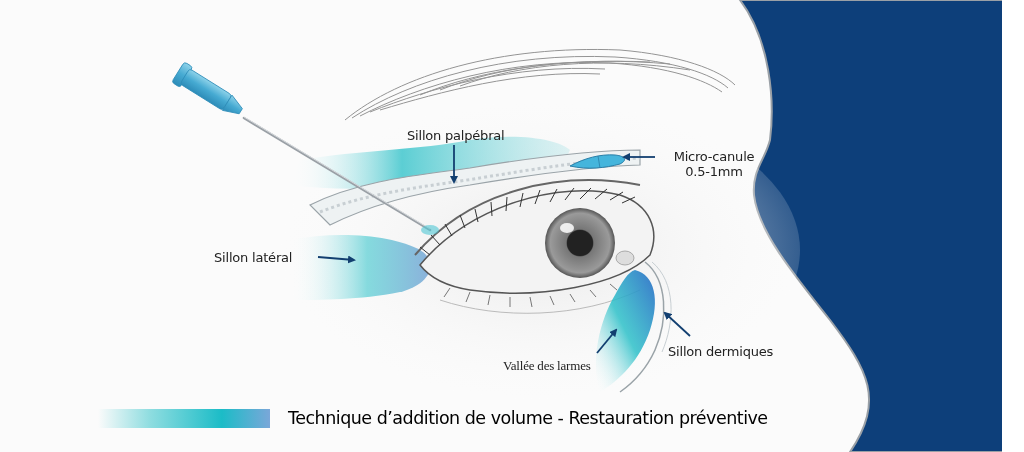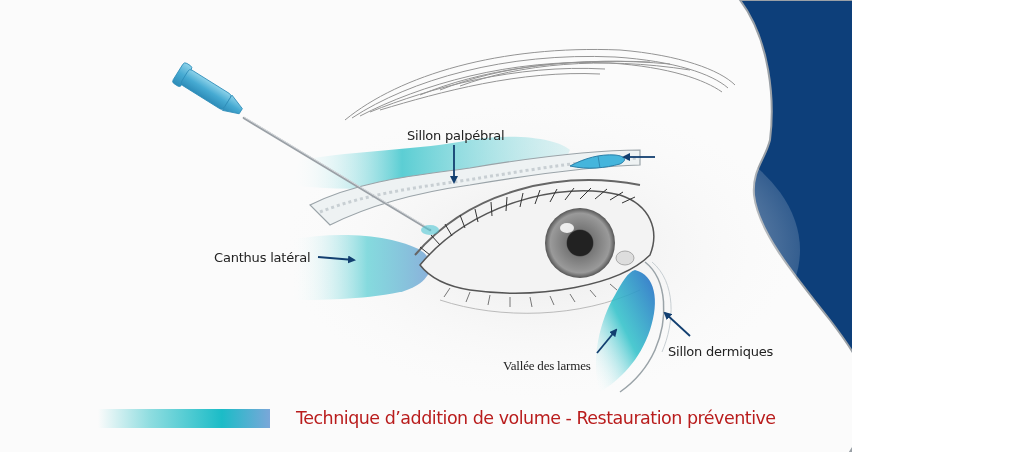--- a/index.html
+++ b/index.html
@@ -1,23 +1,23 @@
 <!DOCTYPE html>
 <html><head>
   <meta charset="utf-8">
   <style>
     html, body { margin: 0; padding: 0; }
     body { width: 1024px; height: 452px; overflow: hidden; background: #ffffff; font-family: "Liberation Sans", sans-serif; }
-    .stage { position: relative; width: 852px; height: 452px; overflow: hidden; background: #fbfbfb; }
+    .stage { position: relative; width: 1002px; height: 452px; overflow: hidden; background: #fbfbfb; }
     svg.art { position: absolute; left: 0; top: 0; }
     .label { position: absolute; color: #222; font-family: "DejaVu Sans", sans-serif; font-size: 13px; letter-spacing: -0.2px; white-space: nowrap; line-height: 15px; }
     .label.center { text-align: center; }
     .legend { position: absolute; left: 98px; top: 408px; display: flex; align-items: center; }
     .legend-bar { width: 172px; height: 19px; background: linear-gradient(90deg, rgba(255,255,255,0) 0%, #8fdde0 30%, #1bbcc7 72%, #7aa7d9 100%); }
-    .legend-text { margin-left: 26px; font-family: "DejaVu Sans", sans-serif; font-size: 17.5px; color: #b91c1c; letter-spacing: -0.5px; white-space: nowrap; }
+    .legend-text { margin-left: 18px; font-family: "DejaVu Sans", sans-serif; font-size: 17.5px; color: #000000; letter-spacing: -0.5px; white-space: nowrap; }
   </style>
 </head>
 <body>
 
 <div class="stage">
 
   <svg class="art" width="1024" height="452" viewBox="0 0 1024 452">
     <defs>
       <linearGradient id="tealFadeL" x1="0" y1="0" x2="1" y2="0">
         <stop offset="0" stop-color="#ffffff" stop-opacity="0"></stop>
@@ -143,22 +143,26 @@
       <line x1="454" y1="145" x2="454" y2="182" marker-end="url(#arrowHead)"></line>
       <line x1="655" y1="157" x2="624" y2="157" marker-end="url(#arrowHead)"></line>
       <line x1="318" y1="257" x2="354" y2="260" marker-end="url(#arrowHead)"></line>
       <line x1="597" y1="353" x2="616" y2="330" marker-end="url(#arrowHead)"></line>
       <line x1="690" y1="336" x2="665" y2="313" marker-end="url(#arrowHead)"></line>
     </g>
   </svg>
 
   <div class="label" style="left:407px; top:128px;">Sillon palpébral</div>
 
+  <div class="label center" style="left:662px; top:149px; width:104px;">
+    <div>Micro-canule</div>
+    <div>0.5-1mm</div>
+  </div>
 
-  <div class="label" style="left:214px; top:250px;">Canthus latéral</div>
+  <div class="label" style="left:214px; top:250px;">Sillon latéral</div>
 
   <div class="label" style="left:503px; top:358px;font-family:Liberation Serif, serif;">Vallée des larmes</div>
 
   <div class="label" style="left:668px; top:344px;">Sillon dermiques</div>
 
   <div class="legend">
     <div class="legend-bar"></div>
     <div class="legend-text">Technique d’addition de volume - Restauration préventive</div>
   </div>
 </div>

